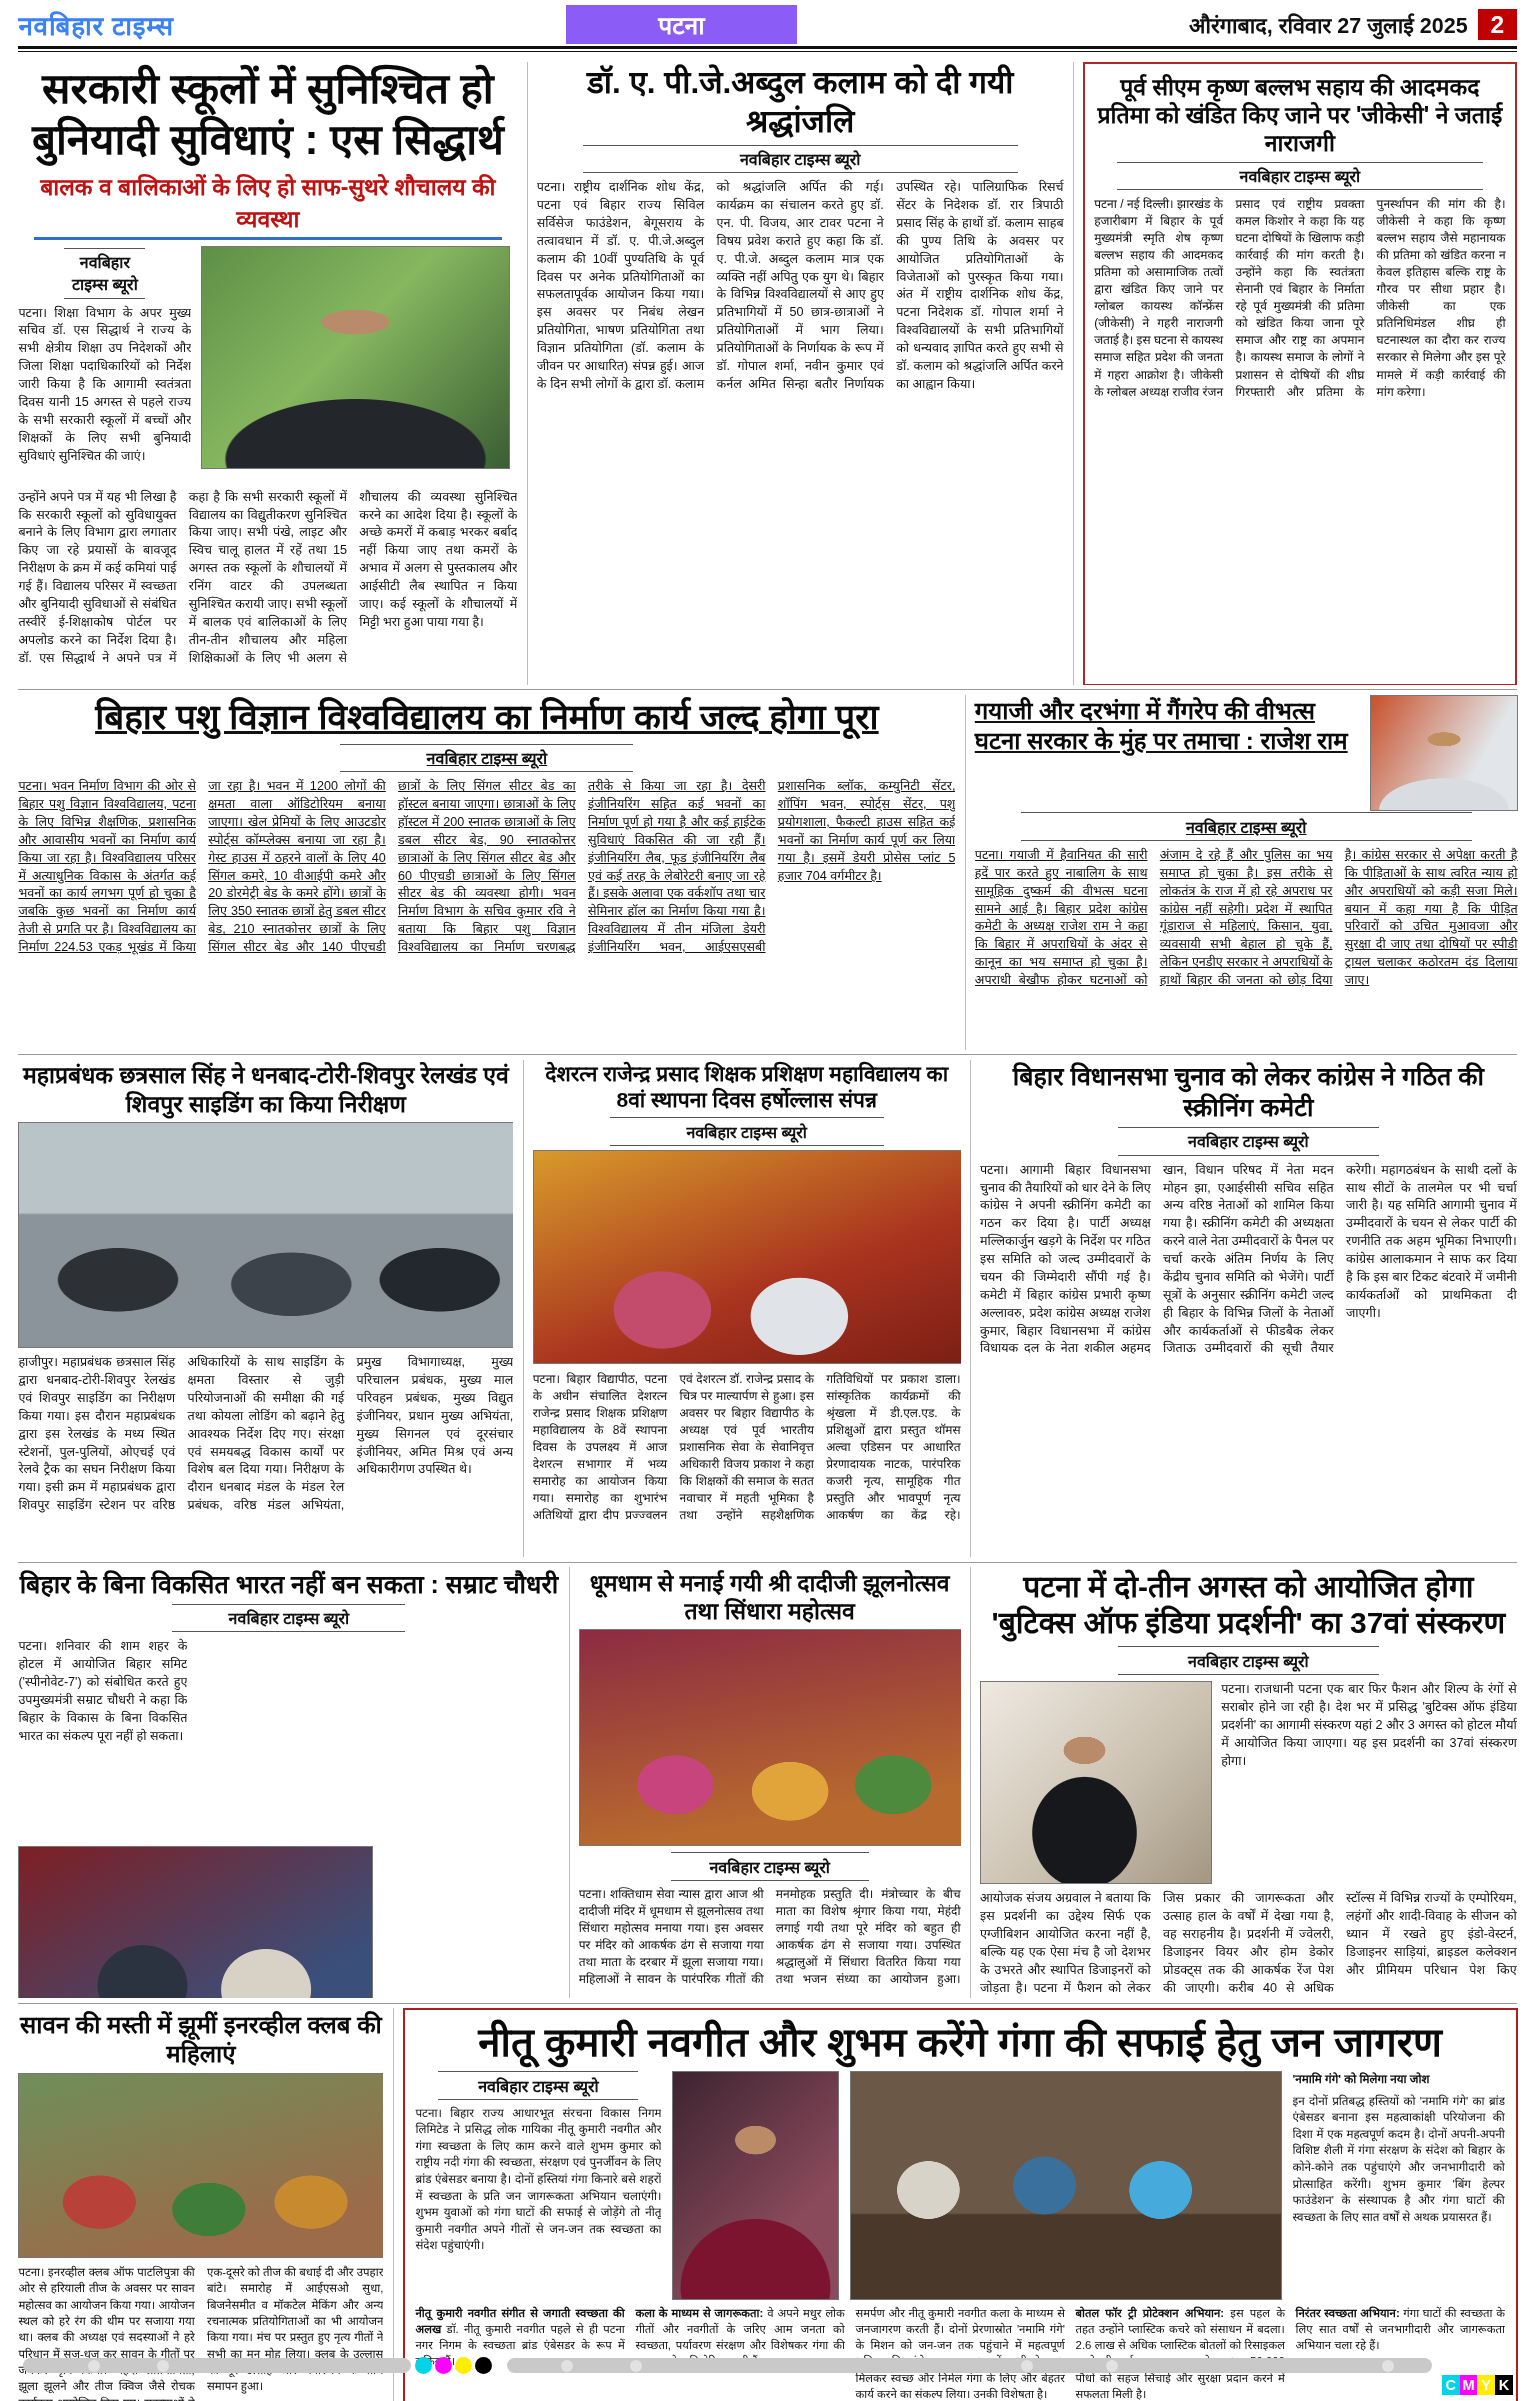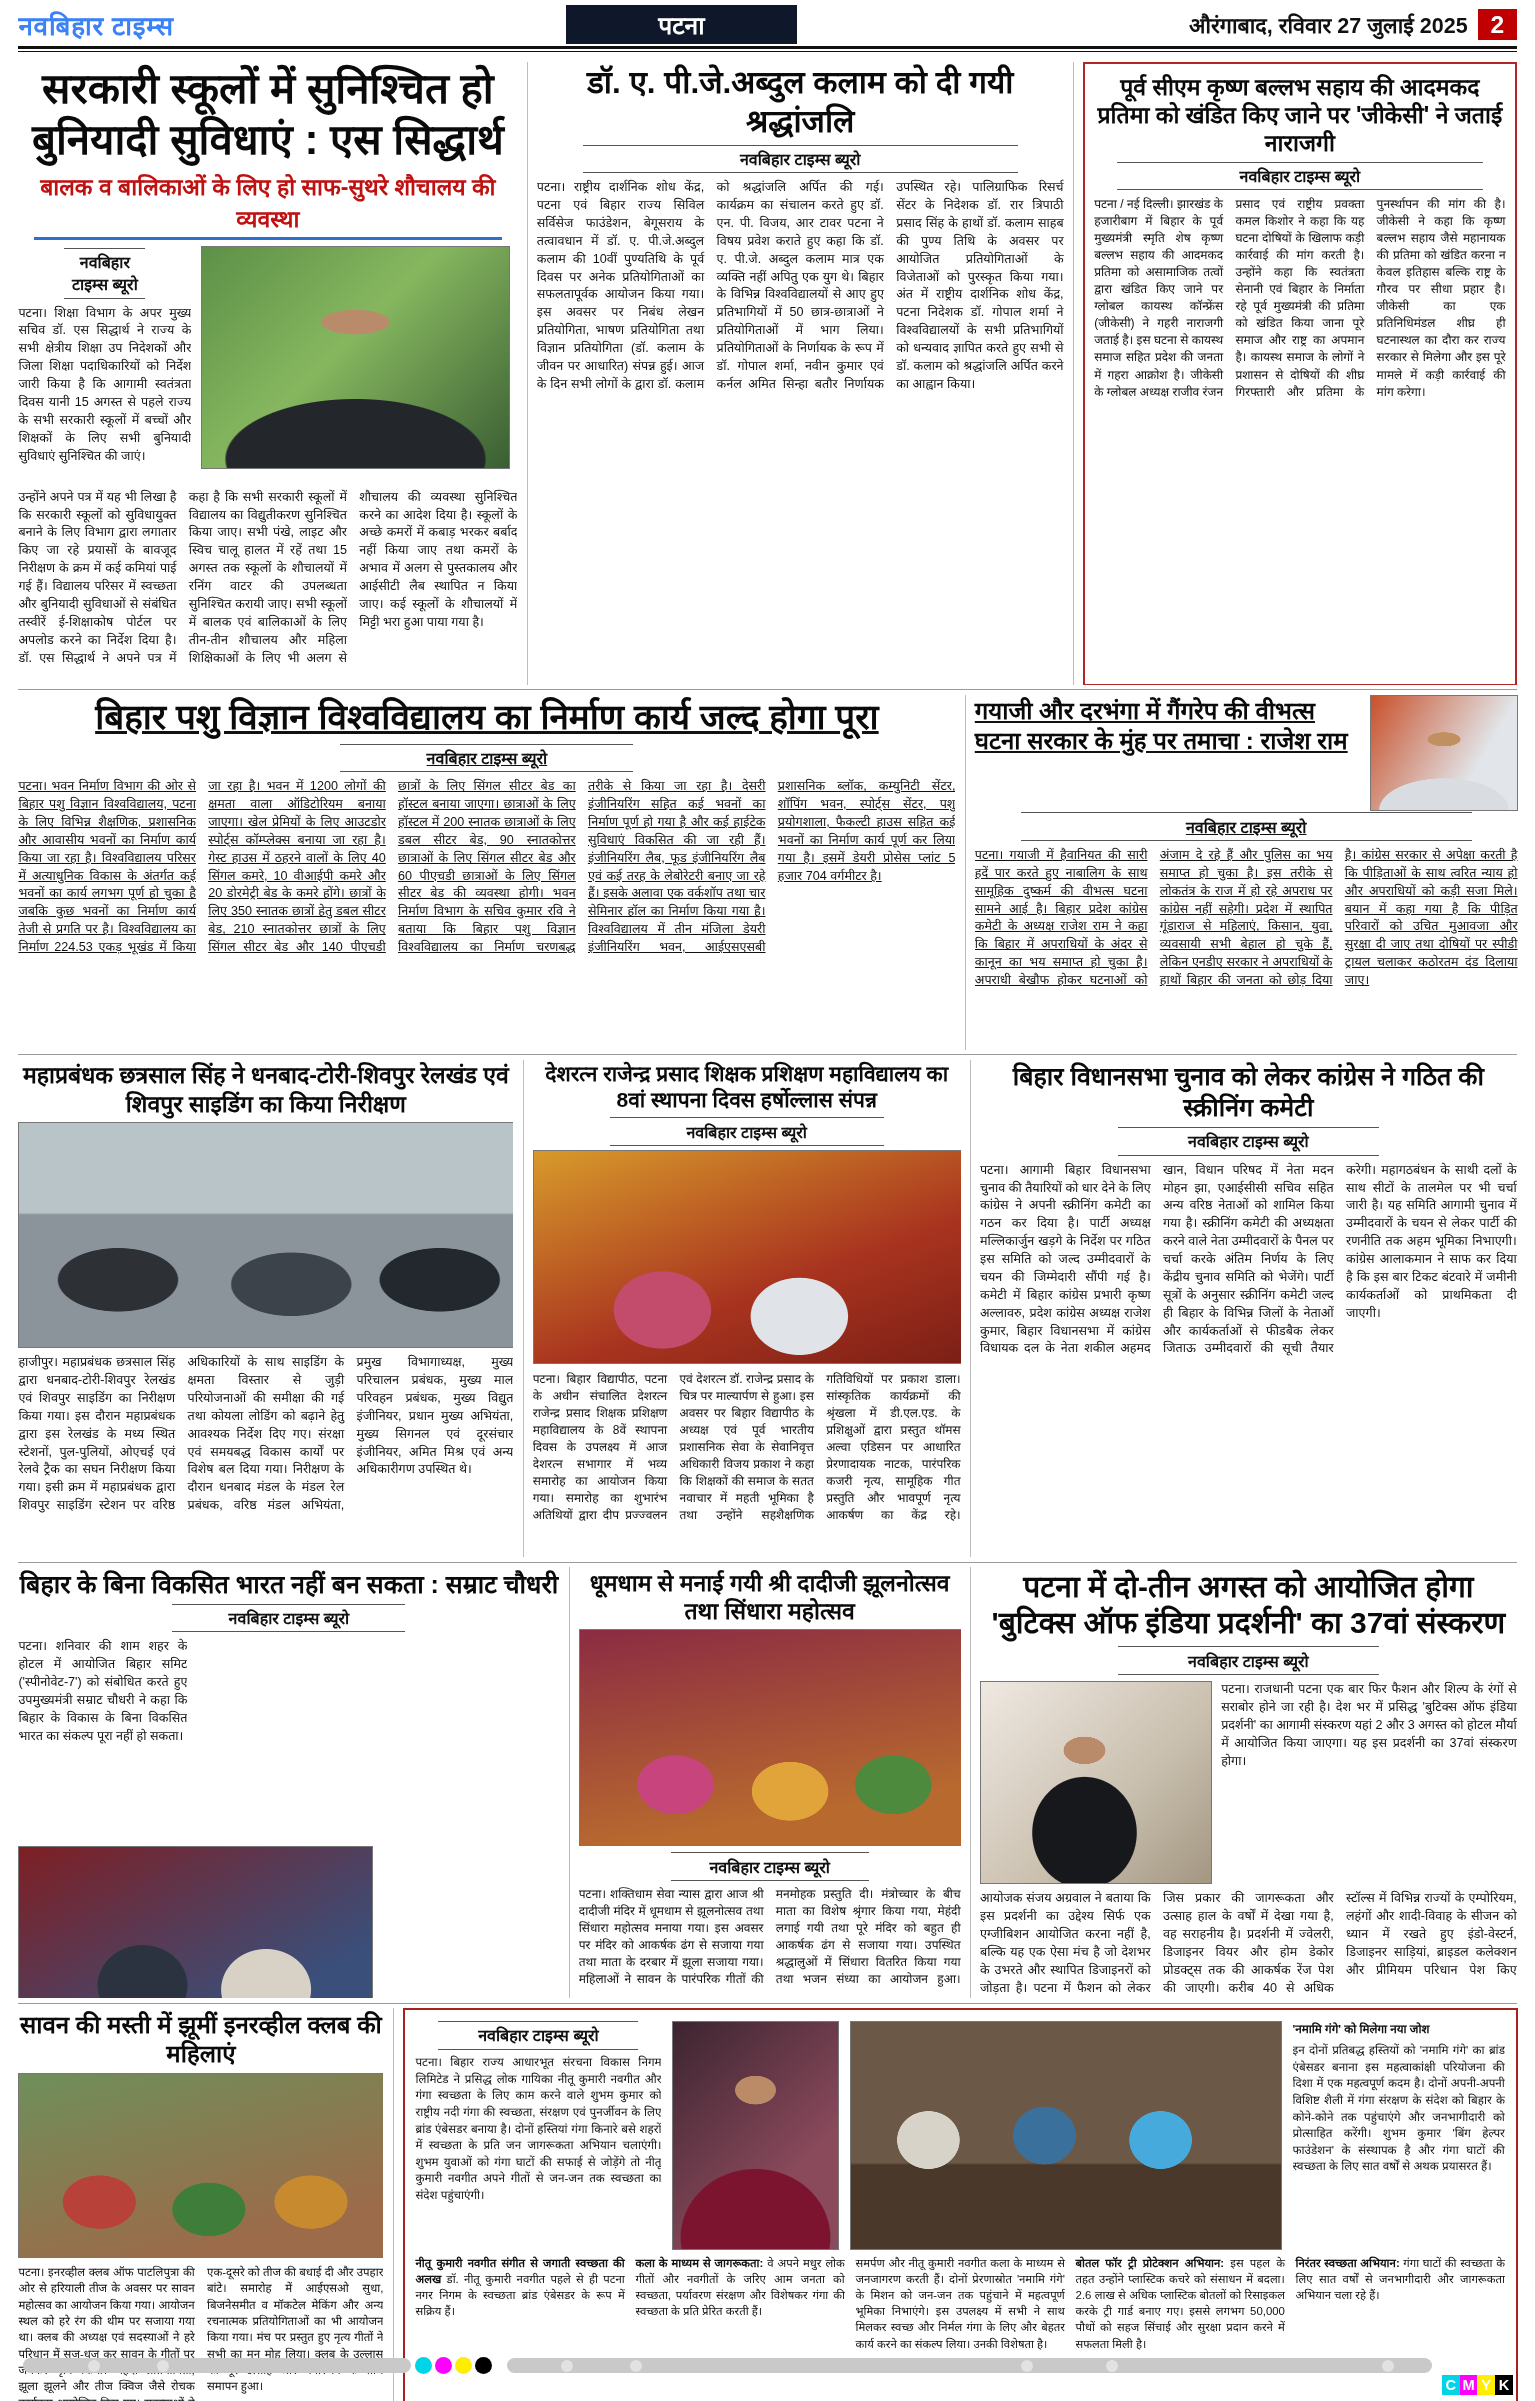--- a/index.html
+++ b/index.html
@@ -4,21 +4,21 @@
 <style>
   html,body{margin:0;padding:0;}
   body{background:#e8e8e8;}
   .page{position:relative;width:1535px;height:2401px;background:#ffffff;overflow:hidden;
         font-family:"Liberation Sans","DejaVu Sans",sans-serif;color:#111;}
   .inner{padding:4.6px 18.4px 0 18.4px;}
 
   
   .hdr{display:flex;align-items:center;justify-content:space-between;height:40px;}
   .masthead{color:#3b82f6;font-size:26px;font-weight:800;letter-spacing:0.8px;}
-  .edition-badge{background:#0f172a;color:#fff;font-size:24.6px;font-weight:800;
+  .edition-badge{background:#8b5cf6;color:#fff;font-size:24.6px;font-weight:800;
                  padding:3.1px 92px;text-align:center;}
   .hdr-right{display:flex;align-items:center;gap:10.7px;}
   .page-date{font-size:21.5px;font-weight:700;}
   .page-num{background:#c00000;color:#fff;font-size:24.6px;font-weight:800;padding:1.5px 12.3px;}
   .double-rule{border-top:3.1px solid #101010;border-bottom:1.5px solid #101010;height:2.3px;margin:1.5px 0 4.6px 0;}
 
   
   .band{display:grid;column-gap:9.2px;border-bottom:0.8px solid #9a9a9a;padding:4.6px 0;}
   .art{overflow:hidden;position:relative;}
   .art + .art{border-left:0.8px solid #bdbdbd;padding-left:9.2px;}
@@ -252,20 +252,21 @@
 
     <div class="band b5">
       <div class="art">
         <div class="hl a12-hl">सावन की मस्ती में झूमीं इनरव्हील क्लब की महिलाएं</div>
         <div class="ph ph-inner a12-photo"></div>
         <div class="body-txt cols-2" style="height:161px;font-size:11.5px;">पटना। इनरव्हील क्लब ऑफ पाटलिपुत्रा की ओर से हरियाली तीज के अवसर पर सावन महोत्सव का आयोजन किया गया। आयोजन स्थल को हरे रंग की थीम पर सजाया गया था। क्लब की अध्यक्ष एवं सदस्याओं ने हरे परिधान में सज-धज कर सावन के गीतों पर जमकर नृत्य किया। मेहंदी प्रतियोगिता, झूला झूलने और तीज क्विज जैसे रोचक कार्यक्रम आयोजित किए गए। सदस्याओं ने एक-दूसरे को तीज की बधाई दी और उपहार बांटे। समारोह में आईएसओ सुधा, बिजनेसमीत व मॉकटेल मेकिंग और अन्य रचनात्मक प्रतियोगिताओं का भी आयोजन किया गया। मंच पर प्रस्तुत हुए नृत्य गीतों ने सभी का मन मोह लिया। क्लब के उल्लास का पूरे उत्साह और मनोरंजन के साथ समापन हुआ।</div>
       </div>
 
       <div class="art">
         <div class="a13-box">
+          <div class="hl a13-hl">नीतू कुमारी नवगीत और शुभम करेंगे गंगा की सफाई हेतु जन जागरण</div>
           <div class="a13-row">
             <div class="a13-leadcol">
               <div class="byline" style="margin:0 23px 4.6px 23px;">नवबिहार टाइम्स ब्यूरो</div>
               <div class="body-txt" style="height:192px;font-size:11.7px;">पटना। बिहार राज्य आधारभूत संरचना विकास निगम लिमिटेड ने प्रसिद्ध लोक गायिका नीतू कुमारी नवगीत और गंगा स्वच्छता के लिए काम करने वाले शुभम कुमार को राष्ट्रीय नदी गंगा की स्वच्छता, संरक्षण एवं पुनर्जीवन के लिए ब्रांड एंबेसडर बनाया है। दोनों हस्तियां गंगा किनारे बसे शहरों में स्वच्छता के प्रति जन जागरूकता अभियान चलाएंगी। शुभम युवाओं को गंगा घाटों की सफाई से जोड़ेंगे तो नीतू कुमारी नवगीत अपने गीतों से जन-जन तक स्वच्छता का संदेश पहुंचाएंगी।</div>
             </div>
             <div class="ph ph-neetu a13-neetu"></div>
             <div class="ph ph-press a13-press"></div>
             <div class="a13-col body-txt" style="font-size:11.7px;">
               <p style="margin:0 0 4.6px 0;"><span class="a13-sub">'नमामि गंगे' को मिलेगा नया जोश</span></p>
               <span>इन दोनों प्रतिबद्ध हस्तियों को 'नमामि गंगे' का ब्रांड एंबेसडर बनाना इस महत्वाकांक्षी परियोजना की दिशा में एक महत्वपूर्ण कदम है। दोनों अपनी-अपनी विशिष्ट शैली में गंगा संरक्षण के संदेश को बिहार के कोने-कोने तक पहुंचाएंगे और जनभागीदारी को प्रोत्साहित करेंगी। शुभम कुमार 'बिंग हेल्पर फाउंडेशन' के संस्थापक है और गंगा घाटों की स्वच्छता के लिए सात वर्षों से अथक प्रयासरत हैं।</span>

